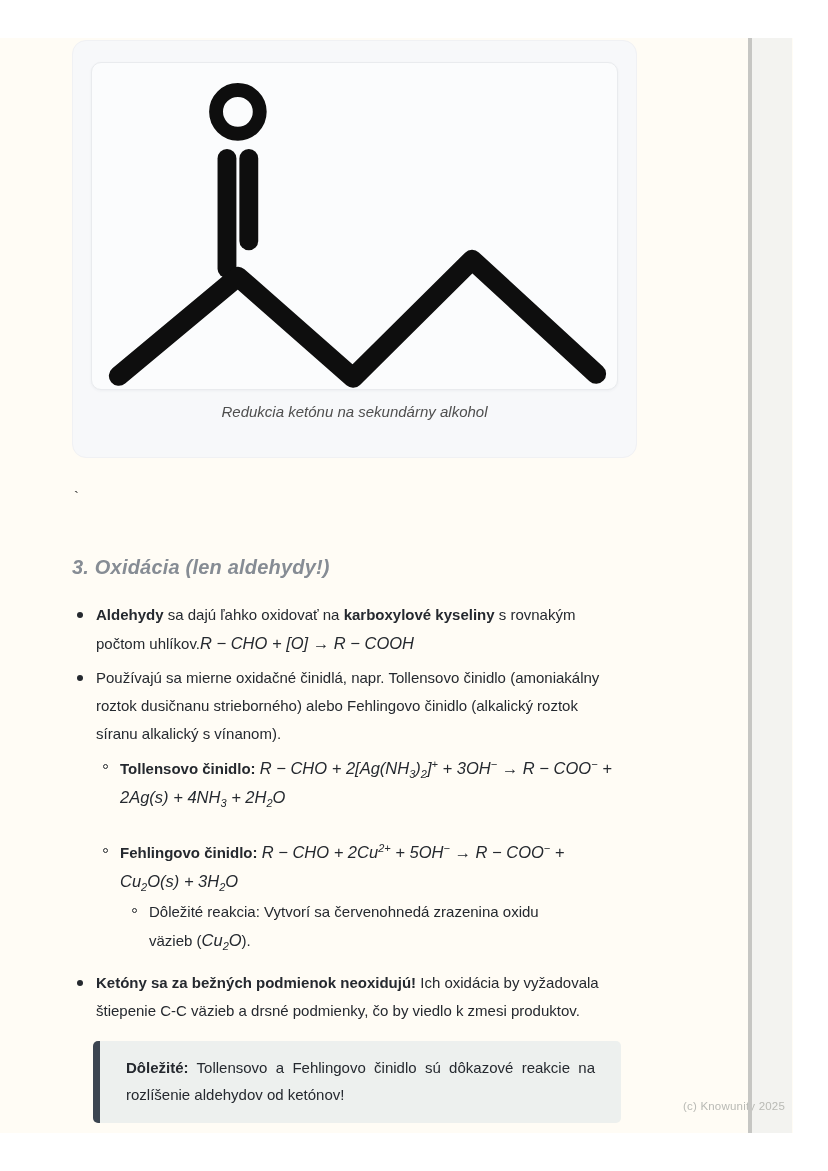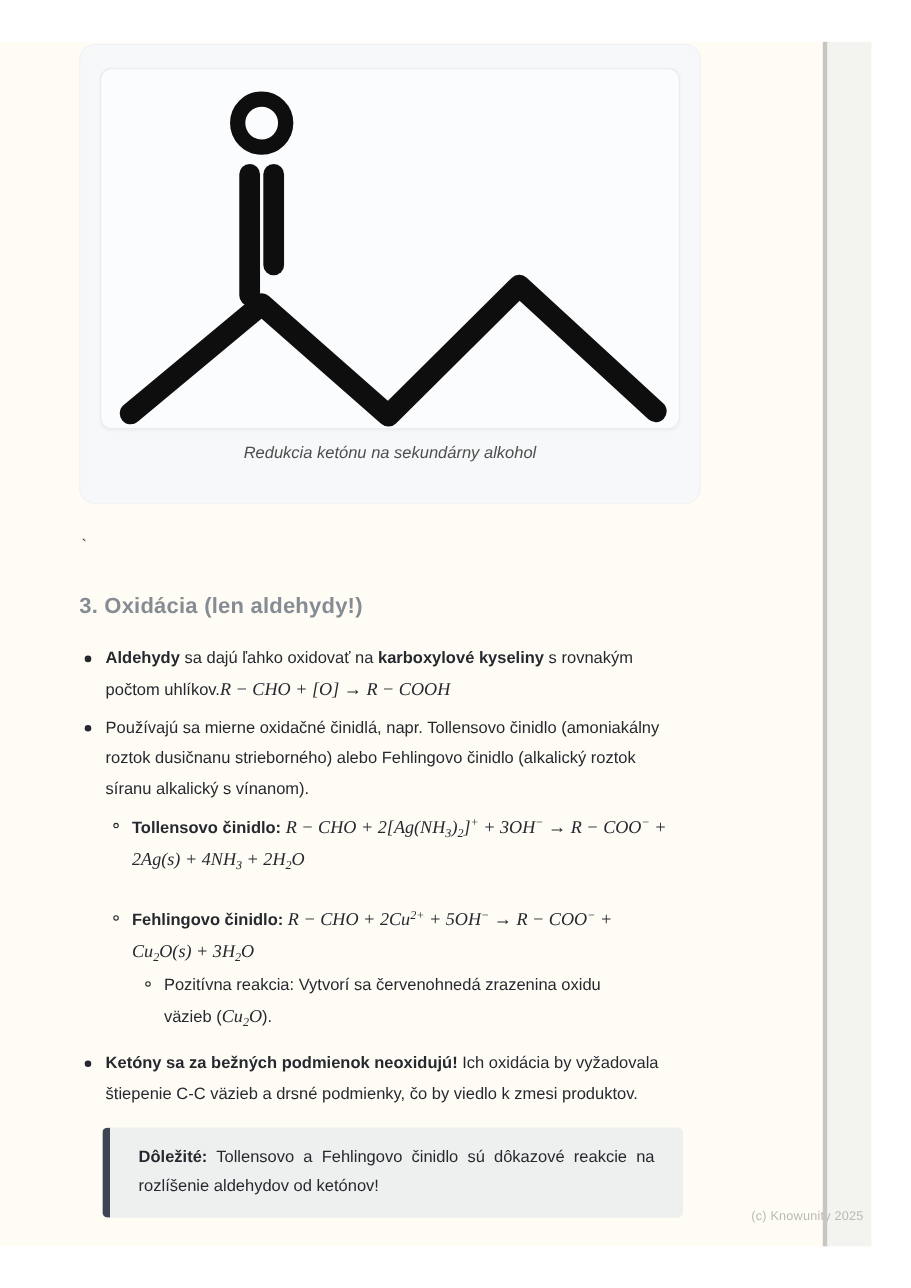--- a/index.html
+++ b/index.html
@@ -28,35 +28,35 @@
     border:1px solid var(--card-border);border-radius:14px;padding:21px 18px 0;
   }
   .figure-inner{
     height:328px;background:var(--figure-bg);border:1px solid var(--figure-border);
     border-radius:10px;box-shadow:0 1px 3px rgba(40,50,70,.05);overflow:hidden;
   }
   .figure-inner svg{display:block;width:100%;height:100%;}
   .figure-caption{margin-top:13px;text-align:center;font-style:italic;font-size:15px;color:var(--caption-color);}
 
   .backtick-line{margin:30px 0 0 2px;height:20px;font-size:15px;color:#333;}
-  .section-heading{margin-top:32px;font-size:20px;font-weight:600;letter-spacing:.2px;color:var(--heading-color);}
+  .section-heading{margin-top:48px;font-size:20px;font-weight:600;letter-spacing:.2px;color:var(--heading-color);font-style:italic;}
 
   ul.doc-list{list-style:none;margin-top:22px;}
   ul.doc-list li{position:relative;font-size:15px;line-height:28px;}
   li.l1{padding-left:24px;margin-top:6px;}
   li.l2{padding-left:48px;margin-top:6px;}
   li.l3{padding-left:77px;margin-top:2px;}
   li.sp-lg{margin-top:26px;}
   li.sp-md{margin-top:14px;}
   .marker{position:absolute;top:11px;border-radius:50%;}
   li.l1>.marker{left:5px;width:6px;height:6px;background:var(--body-color);}
   li.l2>.marker{left:31px;width:5px;height:5px;border:1.5px solid var(--body-color);top:10px;}
   li.l3>.marker{left:60px;width:5px;height:5px;border:1.5px solid var(--body-color);top:10px;}
   .b{font-weight:700;}
-  .math{font-family:Liberation Serif, serif;font-style:italic;font-size:16.5px;}
+  .math{font-family:Liberation Sans, sans-serif;font-style:italic;font-size:16.5px;}
   sub.math,sup.math{font-size:11px;line-height:0;}
 
   .callout{
     margin-left:21px;margin-top:16px;width:528px;background:var(--callout-bg);
     border-left:7px solid var(--callout-bar);border-radius:5px;
     padding:13px 26px 15px 26px;text-align:justify;font-size:15px;line-height:27px;
   }
 </style>
 </head>
 <body>
@@ -96,21 +96,21 @@
         <li class="l2">
           <span class="marker"></span>
           <span><span class="b">Tollensovo činidlo: </span><span class="math">R − CHO + 2[Ag(NH</span><sub class="math">3</sub><span class="math">)</span><sub class="math">2</sub><span class="math">]</span><sup class="math">+</sup><span class="math"> + 3OH</span><sup class="math">−</sup><span class="math"> → R − COO</span><sup class="math">−</sup><span class="math"> +</span><br><span class="math">2Ag(s) + 4NH</span><sub class="math">3</sub><span class="math"> + 2H</span><sub class="math">2</sub><span class="math">O</span></span>
         </li>
         <li class="l2 sp-lg">
           <span class="marker"></span>
           <span><span class="b">Fehlingovo činidlo: </span><span class="math">R − CHO + 2Cu</span><sup class="math">2+</sup><span class="math"> + 5OH</span><sup class="math">−</sup><span class="math"> → R − COO</span><sup class="math">−</sup><span class="math"> +</span><br><span class="math">Cu</span><sub class="math">2</sub><span class="math">O(s) + 3H</span><sub class="math">2</sub><span class="math">O</span></span>
         </li>
         <li class="l3">
           <span class="marker"></span>
-          <span><span>Pozitívna reakcia: Vytvorí sa červenohnedá zrazenina oxidu</span><br><span>väzieb (</span><span class="math">Cu</span><sub class="math">2</sub><span class="math">O</span><span>).</span></span>
+          <span><span>Dôležité reakcia: Vytvorí sa červenohnedá zrazenina oxidu</span><br><span>väzieb (</span><span class="math">Cu</span><sub class="math">2</sub><span class="math">O</span><span>).</span></span>
         </li>
         <li class="l1 sp-md">
           <span class="marker"></span>
           <span><span class="b">Ketóny sa za bežných podmienok neoxidujú!</span><span> Ich oxidácia by vyžadovala štiepenie C-C väzieb a drsné podmienky, čo by viedlo k zmesi produktov.</span></span>
         </li>
       </ul>
 
       <div class="callout">
         <span><span class="b">Dôležité:</span><span> Tollensovo a Fehlingovo činidlo sú dôkazové reakcie na rozlíšenie aldehydov od ketónov!</span></span>
       </div>

